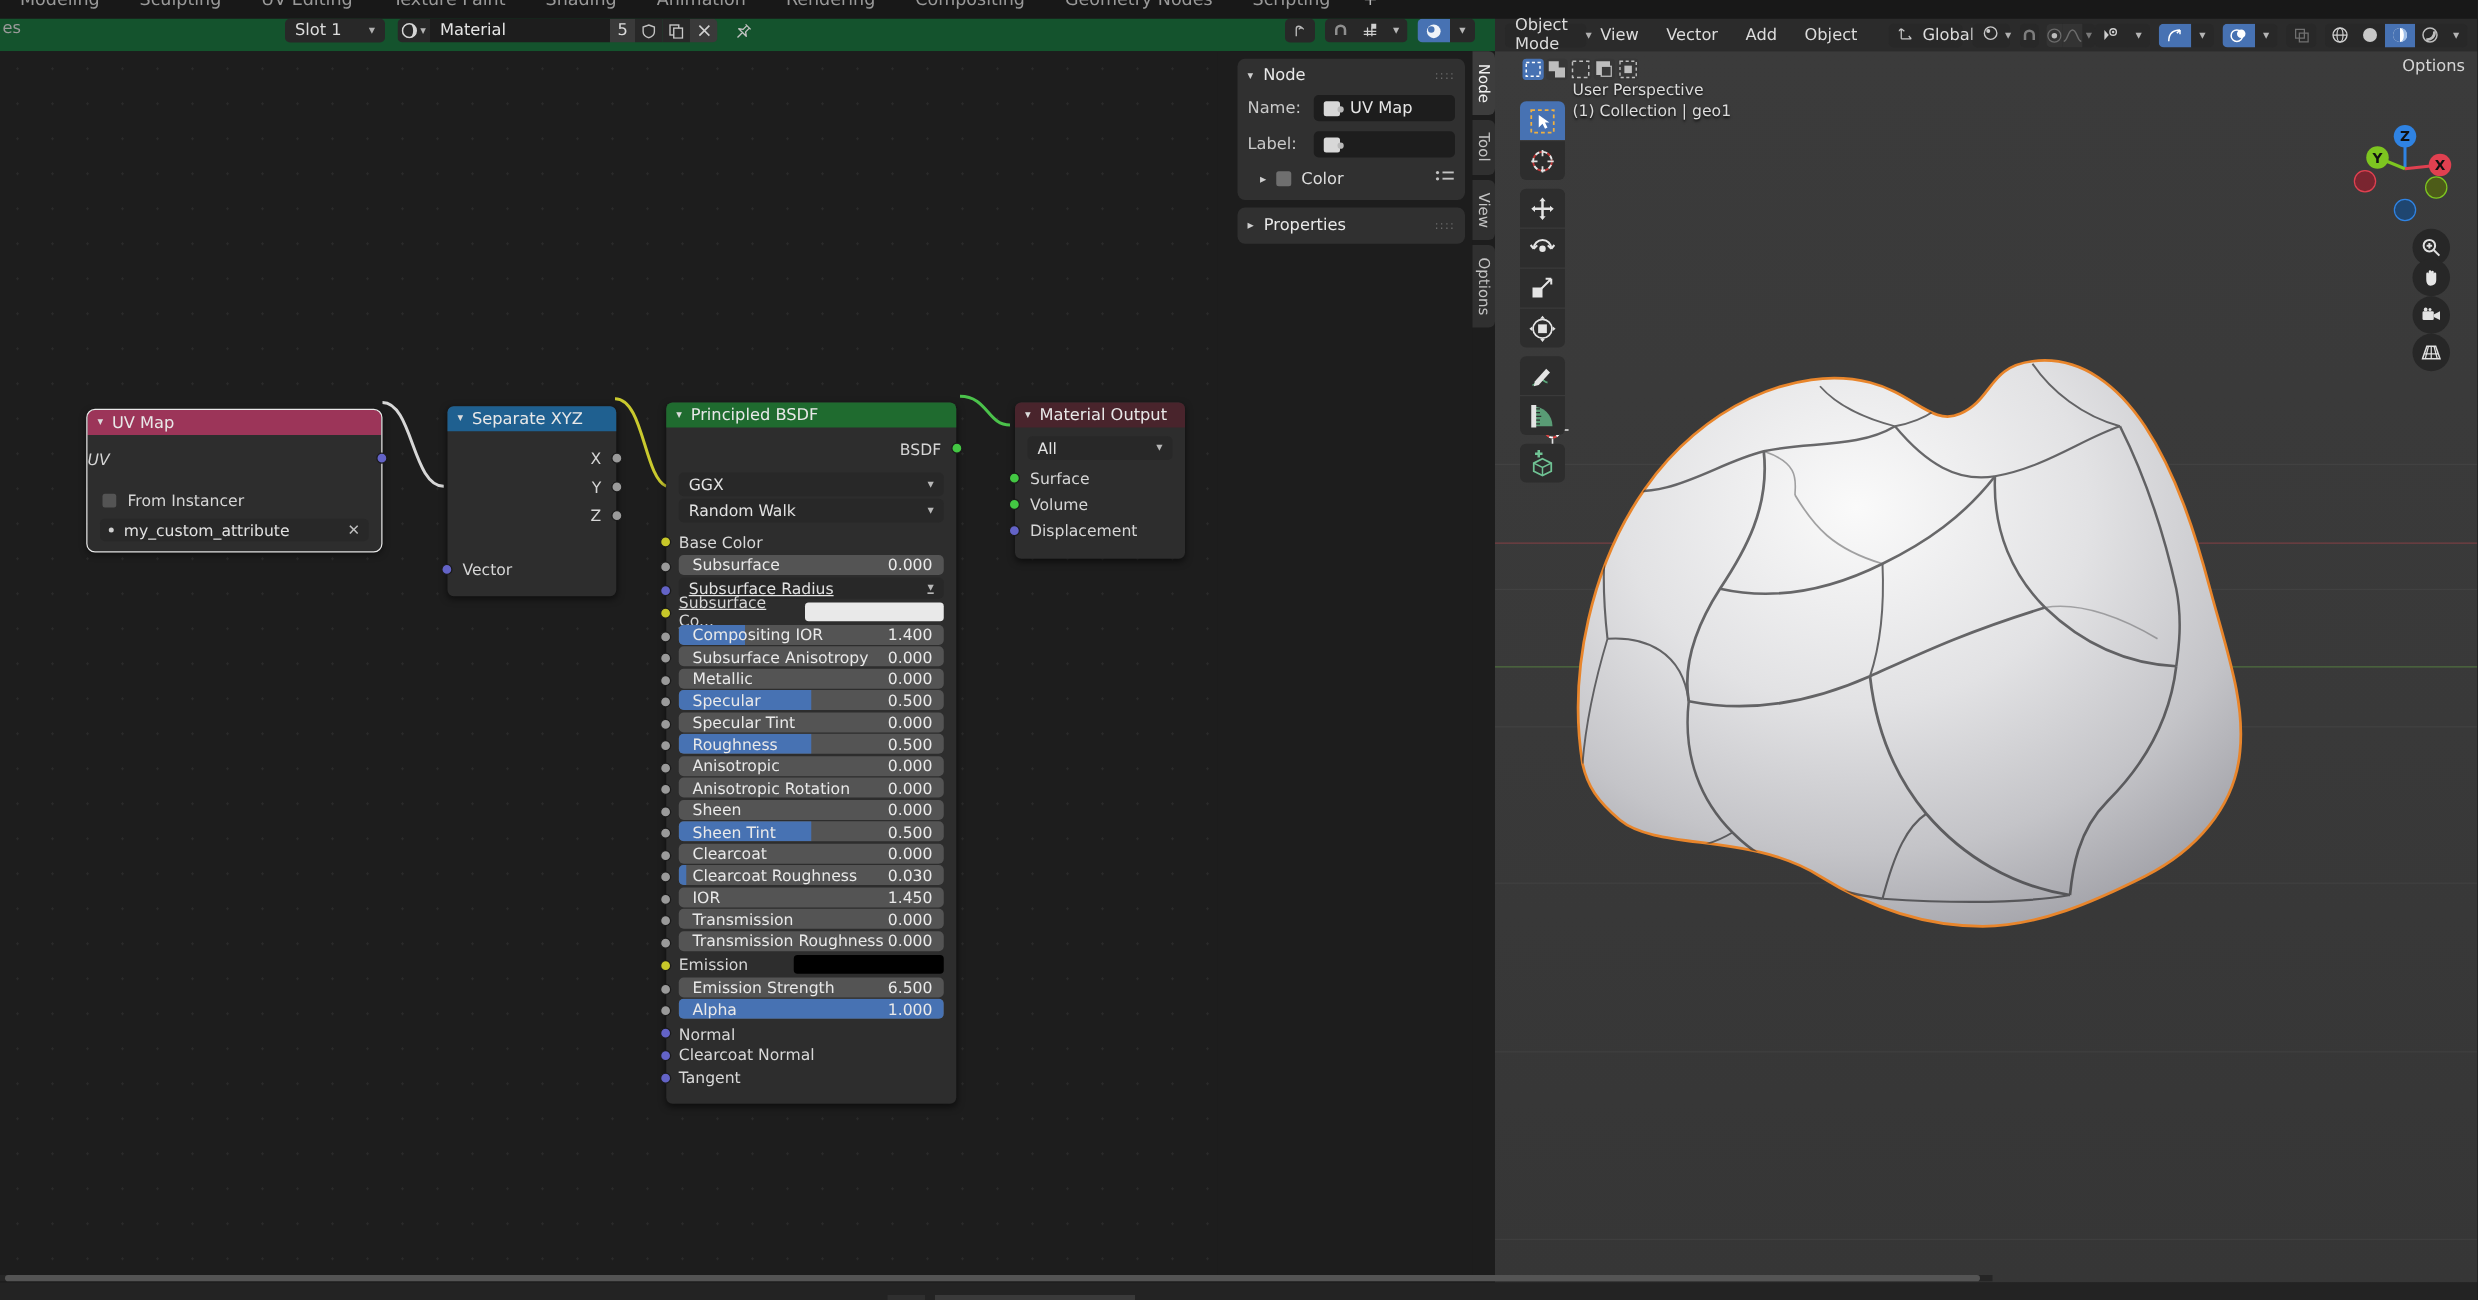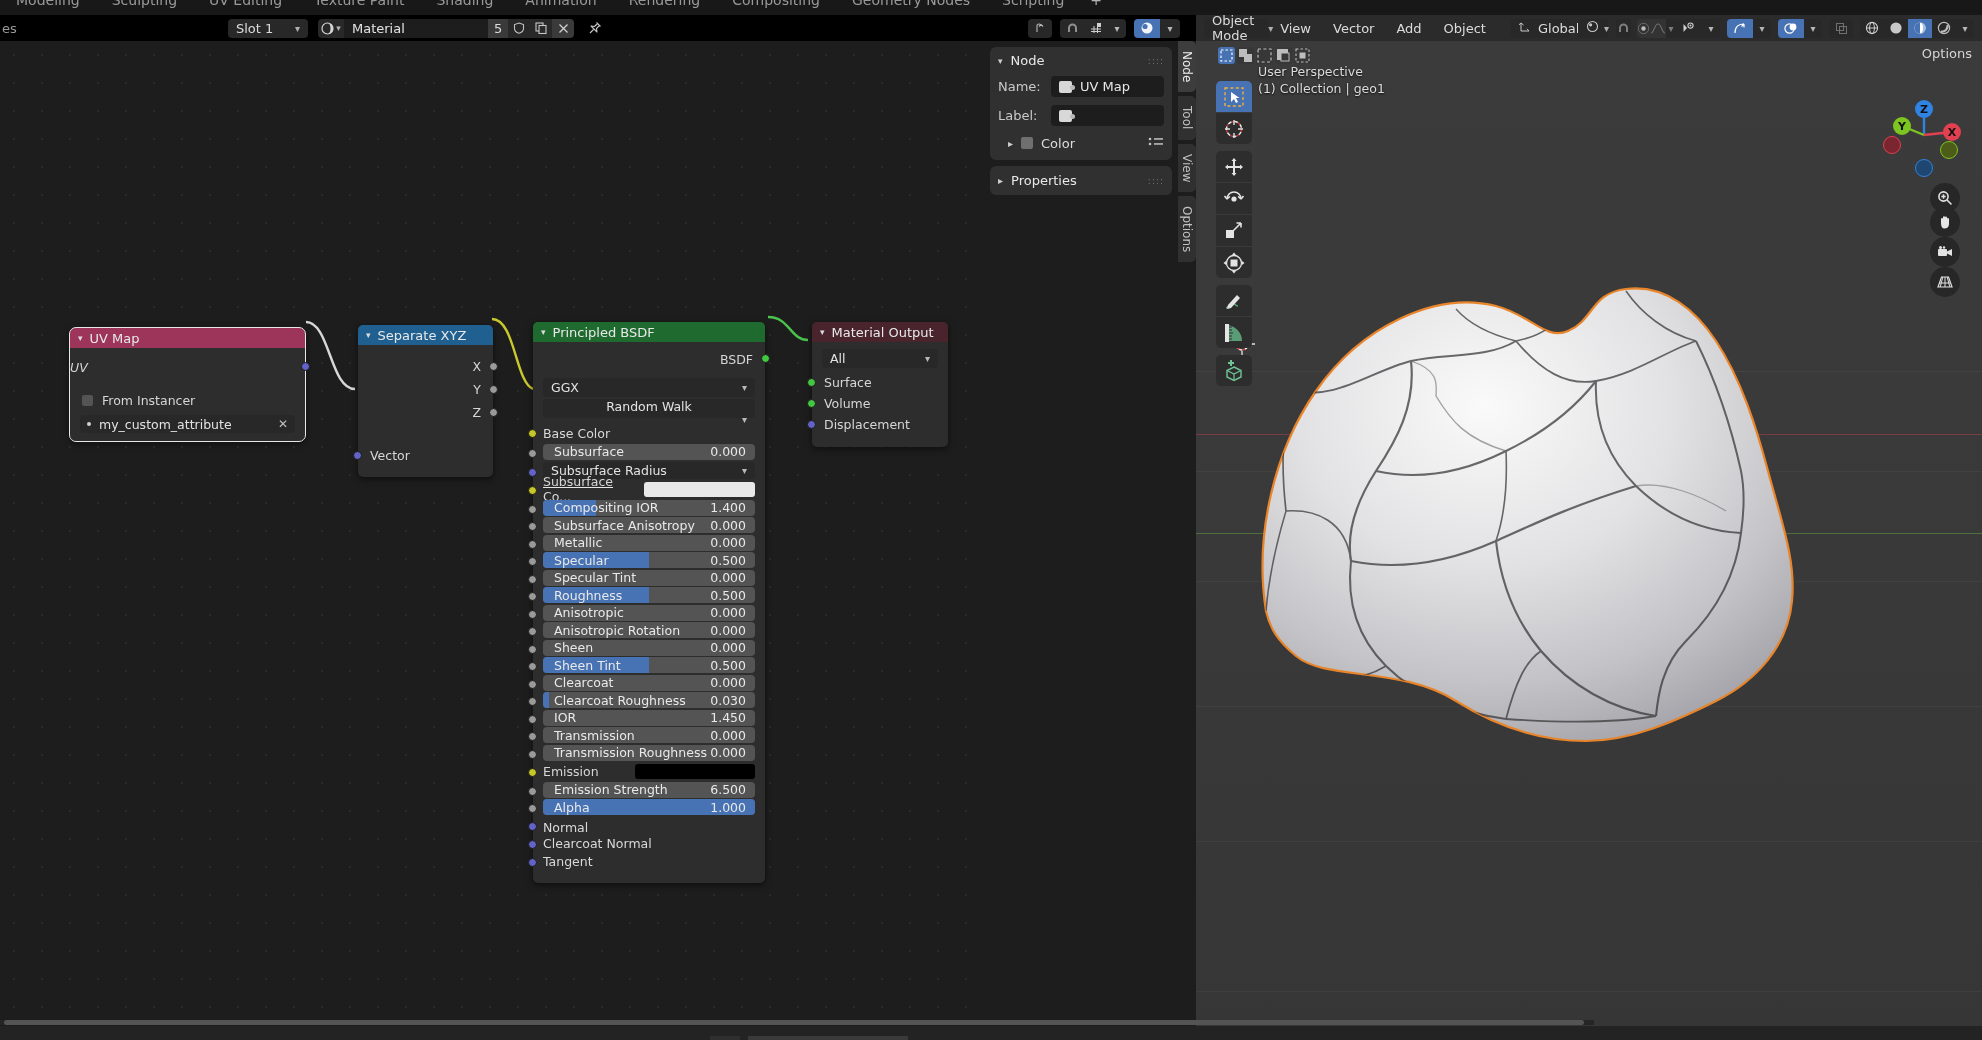--- a/index.html
+++ b/index.html
@@ -20,21 +20,21 @@
   .ws-tabs { display:flex; align-items:flex-end; height:15px; padding-left:-6px;}
   .ws-tab {
     font-size:14px; color:#9a9a9a; padding:0 16px; white-space:nowrap;
     line-height:15px; position:relative; top:-7px;
   }
   .ws-tab.plus { color:#b5b5b5; padding:0 10px; }
 
   
   .ne-header {
     position:absolute; left:0; top:15px; width:1196px; height:26px;
-    background:#000000; display:flex; align-items:center;
+    background:#14532d; display:flex; align-items:flex-start;
   }
   .ne-left { display:flex; align-items:center; padding-left:2px; }
   .lbl-dim { color:#9a9a9a; font-size:13px; }
   .dd {
     height:19px; background:#282828; border-radius:4px; color:#dcdcdc;
     display:flex; align-items:center; padding:0 8px; font-size:13px;
     position:relative; min-width:30px;
   }
   .dd .chev { margin-left:auto; padding-left:14px; color:#b0b0b0; font-size:10px; }
   .seg { display:flex; align-items:center; }
@@ -371,39 +371,39 @@
       </div>
       <div class="node-body" style="padding-top:6px; padding-bottom:12px;">
         <div class="row" style="justify-content:flex-end; padding-right:12px; height:22px;">
           <span class="row-lbl">BSDF</span>
           <span class="socket sock-shader" style="right:-5px; top:6px;"></span>
         </div>
         <div class="nodedd" style="margin-top:8px; height:19px;gap:24px;">
           <span>GGX</span>
           <span class="chev">▾</span>
         </div>
-        <div class="nodedd" style="height:19px; margin-bottom:6px;flex-direction:column;">
+        <div class="nodedd" style="height:19px; margin-bottom:6px;">
           <span>Random Walk</span>
           <span class="chev">▾</span>
         </div>
         <div id="bsdf-props">
             <div style="position: relative;">
               <span class="socket sock-col" style="left: -5px; top: 5px;"></span>
               <div class="row" style="height: 18px;">
                 <span class="plain-lbl">Base Color</span>
               </div>
             </div>
             <div style="position: relative;">
               <span class="socket sock-float" style="left: -5px; top: 5px;"></span>
               <div class="vrow">
                 <span class="nm">Subsurface</span>
                 <span class="vl">0.000</span>
               </div>
             </div>
-            <div style="position: relative;">
+            <div style="position: relative; text-decoration: underline;">
               <span class="socket sock-vec" style="left: -5px; top: 6px;"></span>
               <div class="nodedd">
                 <span>Subsurface Radius</span>
                 <span class="chev">▾</span>
               </div>
             </div>
             <div style="position: relative;">
               <span class="socket sock-col" style="left: -5px; top: 5px;"></span>
               <div style="display: flex; align-items: center; height: 17px; margin: 2px 10px 2px 0px; padding-left: 10px; gap: 6px; text-decoration: underline;">
                 <span class="row-lbl" style="font-size: 12.5px;">Subsurface Co...</span>

